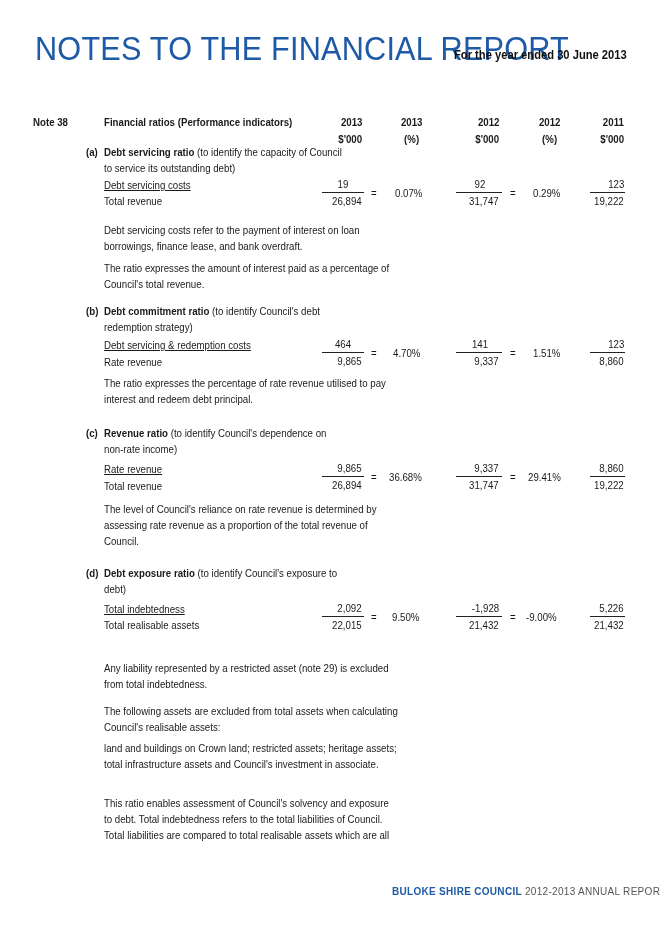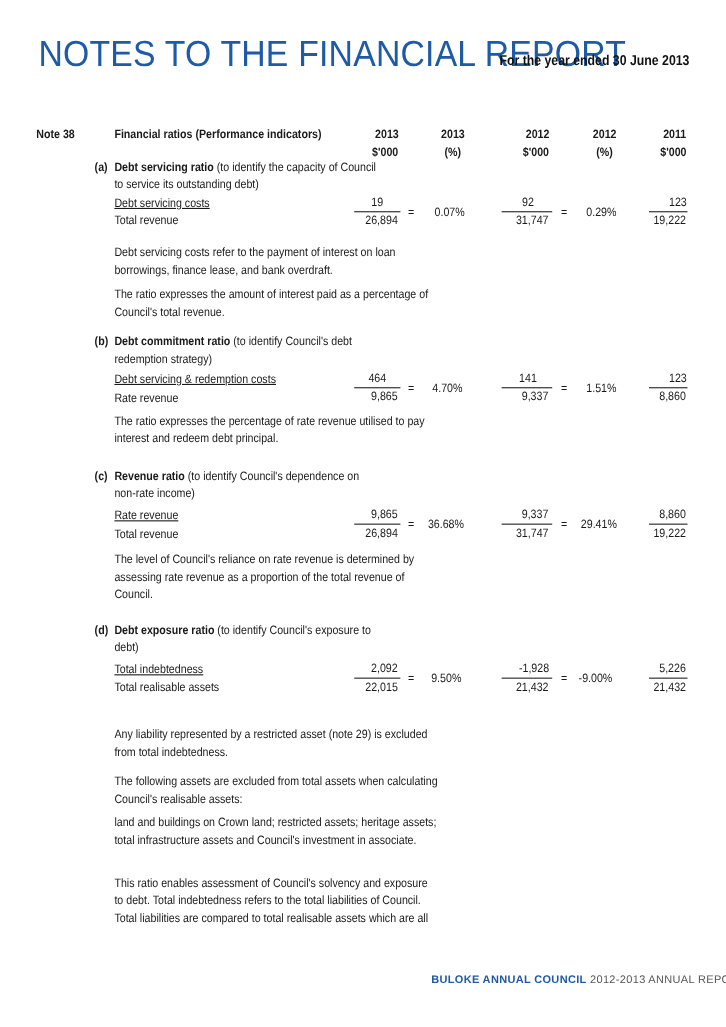--- a/index.html
+++ b/index.html
@@ -176,14 +176,14 @@
     <div>total infrastructure assets and Council's investment in associate.</div>
   </div>
   <div class="p" style="left:104px;top:795px;">
     <div>This ratio enables assessment of Council's solvency and exposure</div>
     <div>to debt. Total indebtedness refers to the total liabilities of Council.</div>
     <div>Total liabilities are compared to total realisable assets which are all</div>
   </div>
 </div>
 
 <div class="footer">
-  <span class="brand">BULOKE ANNUAL COUNCIL</span><span class="rest"> 2012-2013 ANNUAL REPORT</span>
+  <span class="brand">BULOKE SHIRE COUNCIL</span><span class="rest"> 2012-2013 ANNUAL REPORT</span>
 </div>
 
 </body></html>

